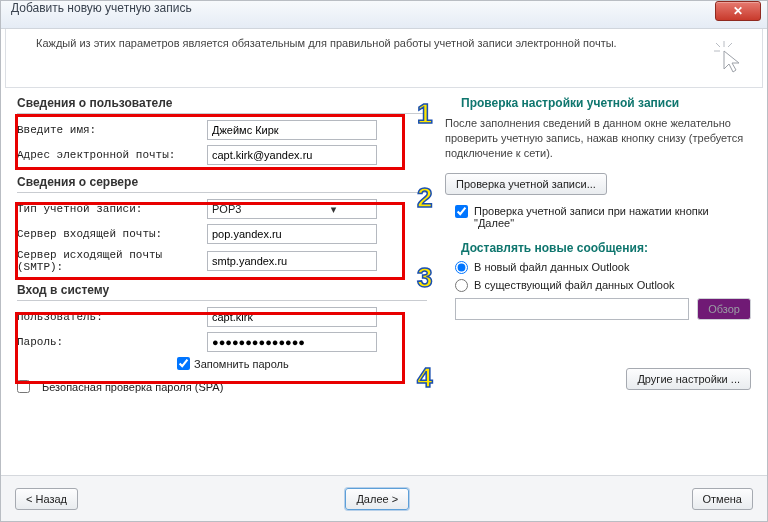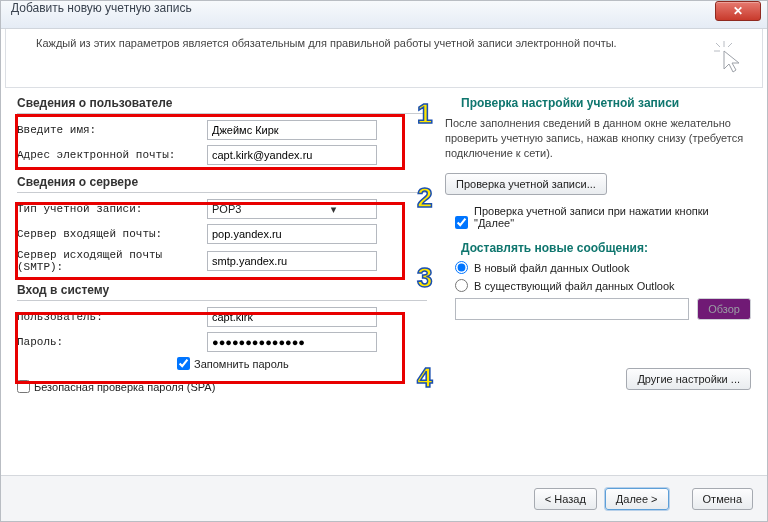--- a/index.html
+++ b/index.html
@@ -82,21 +82,21 @@
     align-items: center;
     padding: 0 2px 0 4px;
   }
   .select-wrap span { flex:1; }
   .select-wrap .arrow {
     width: 14px; height: 14px;
     display:flex; align-items:center; justify-content:center;
     color: #333;
   }
   .chk-row { display:flex; align-items:center; gap:4px; margin: 4px 0 4px 160px; }
-  .chk-row2 { display:flex; align-items:center; gap:4px; margin: 4px 0; }
+  .chk-row2 { display:flex; align-items:center; gap:12px; margin: 4px 0; }
   input[type=checkbox], input[type=radio] { margin:0; width:13px; height:13px; }
   .redbox { position:absolute; border:3px solid #e80000; pointer-events:none; }
   .num {
     position:absolute;
     font-family: Arial Black, Arial, sans-serif;
     font-size: 28px;
     font-weight: 900;
     color: #ffe600;
     -webkit-text-stroke: 1.5px #1a4fb0;
     pointer-events:none;
@@ -115,34 +115,34 @@
     height: 22px;
     padding: 0 10px;
     border: 1px solid #a6aab1;
     background: linear-gradient(#fdfdfe, #e9ecef);
     border-radius: 3px;
     font-size: 11px;
     color: #222;
   }
   .btn.disabled { color: #9a9ea4; border-color:#cfd2d7; background:#701a75; }
   .btn.primary { border-color:#5d9fd8; box-shadow: 0 0 0 1px rgba(70,140,210,.35); }
-  .radio-row, .chk-row3 { display:flex; align-items:flex-end; gap:6px; margin: 5px 0 5px 10px; }
+  .radio-row, .chk-row3 { display:flex; align-items:flex-start; gap:6px; margin: 5px 0 5px 10px; }
   .file-row { display:flex; align-items:center; gap:8px; margin: 6px 0 0 10px; }
   .file-row .filebox {
     flex:1; height:22px; border:1px solid #b5b9c0; background:#fff;
   }
   .footer {
     position: absolute;
     left: 0; right: 0; bottom: 0;
     height: 46px;
     border-top: 1px solid #d5d8dd;
     background: #f4f5f7;
     display:flex;
     align-items:center;
-    justify-content:flex-end;
+    justify-content:space-between;
     gap: 8px;
     padding: 0 14px;
   }
   .win { position: relative; width: 768px; height: 522px; border:1px solid #b9bdc3; }
 </style>
 </head>
 <body>
 <div class="win">
 
 <div class="titlebar">

